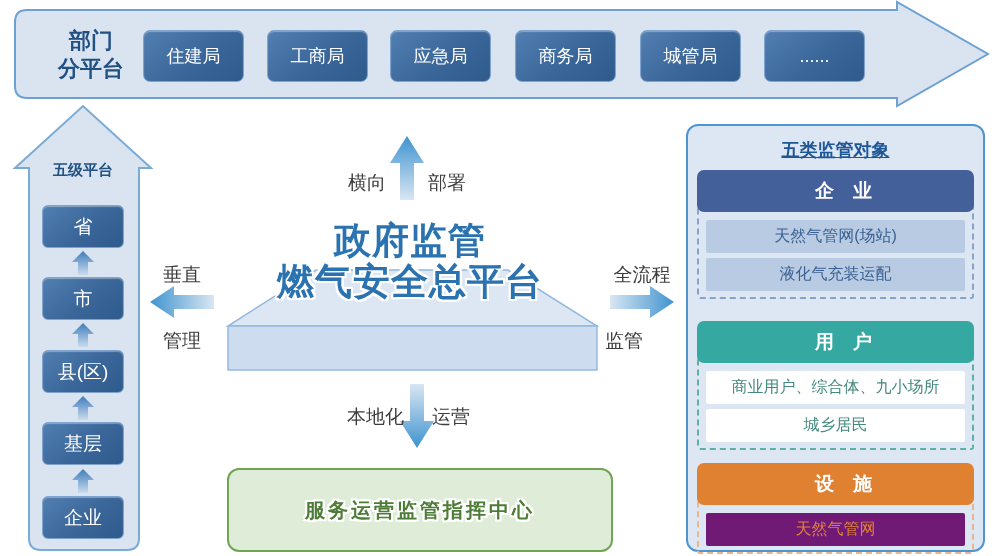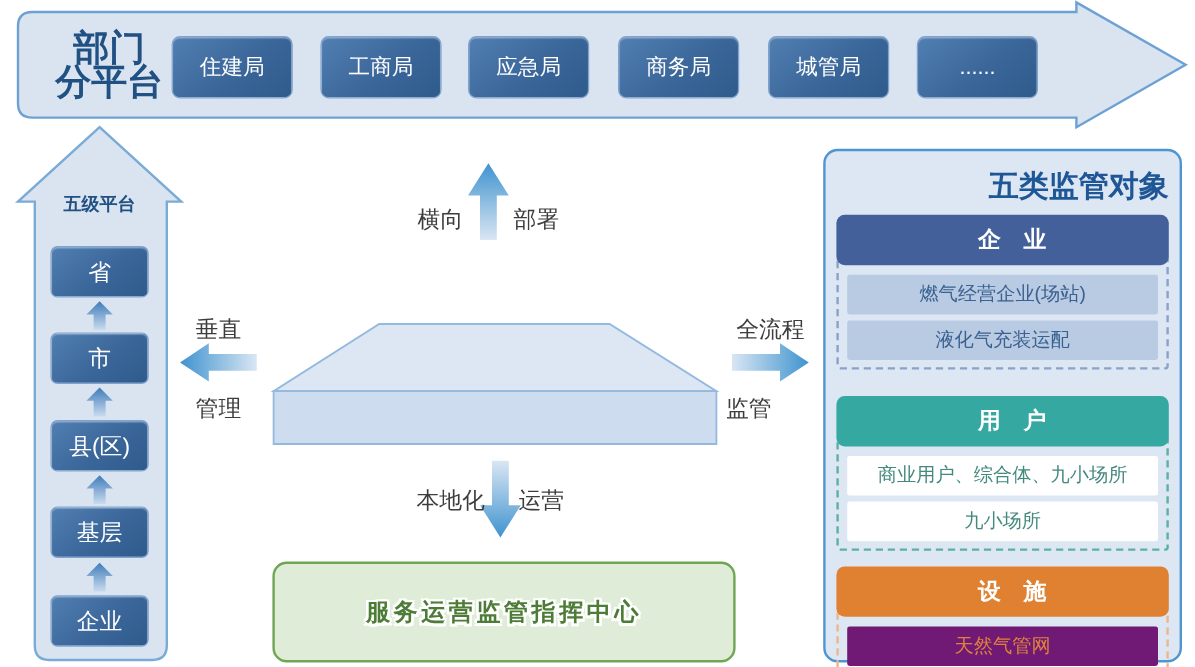--- a/index.html
+++ b/index.html
@@ -2,21 +2,21 @@
 <html><head>
 <meta charset="utf-8">
 <style>
   * { margin:0; padding:0; box-sizing:border-box; }
   html,body { width:996px; height:556px; background:#ffffff; font-family:"Liberation Sans","DejaVu Sans",sans-serif; }
   .stage { position:absolute; left:0; top:0; width:996px; height:556px; overflow:hidden; background:#fff; }
   svg { position:absolute; display:block; }
 
   
   .dept-label { position:absolute; left:36px; top:27px; width:110px; text-align:center;
-                font-size:30px; font-weight:bold; color:#215083; line-height:28px; }
+                font-size:22px; font-weight:bold; color:#215083; line-height:28px; }
   .dept-label span { display:block; }
   .dept-box { position:absolute; top:30px; width:101px; height:52px; border-radius:7px;
               background:linear-gradient(140deg,#527fb2 0%,#3a6699 55%,#2e5a8c 100%);
               border:1px solid #7fa3cd; box-shadow:inset 0 1px 1px rgba(255,255,255,.35);
               color:#fff; font-size:18px; display:flex; align-items:center; justify-content:center; }
   .db0{left:143px;} .db1{left:267px;} .db2{left:390px;} .db3{left:515px;} .db4{left:640px;} .db5{left:764px;}
 
   
   .five-title { position:absolute; left:13px; top:161px; width:140px; text-align:center;
                 font-size:15px; font-weight:bold; color:#215083; }
@@ -45,21 +45,21 @@
   .lbl-yy { left:432px; top:404px; width:64px; }
 
   .command-box { position:absolute; left:227px; top:468px; width:386px; height:84px;
                  background:#dfecd8; border:2px solid #70a653; border-radius:12px;
                  display:flex; align-items:center; justify-content:center; }
   .command-box span { font-size:20px; font-weight:bold; color:#4d7c36; letter-spacing:3px; }
 
   
   .panel { position:absolute; left:686px; top:124px; width:299px; height:428px;
            background:#dde6f3; border:2px solid #4e96d2; border-radius:12px; padding:6px 9px; }
-  .panel-title { text-align:right; font-size:25px; font-weight:bold; color:#1f5796; margin:6px 0 8px; }
+  .panel-title { text-align:center; font-size:18px; font-weight:bold; color:#1f5796; margin:6px 0 8px;text-decoration:underline; }
   .group-header { height:42px; border-radius:7px; display:flex; align-items:center; justify-content:center;
                   color:#fff; font-size:19px; font-weight:bold; position:relative; z-index:2;padding-left:16px; }
   .group-items  { position:relative; z-index:1; margin-top:-8px; border-radius:3px;
                   padding:14px 7px 6px; border:2px dashed #8aa2c8; }
   .group-item   { height:33px; margin-bottom:5px; border-radius:2px; display:flex;
                   align-items:center; justify-content:center; font-size:16px; }
   .group-item:last-child { margin-bottom:0; }
   .g-blue  .group-header { background:#44609a; }
   .g-blue  .group-item   { background:#b9cbe2; color:#3a6191; }
   .g-teal  { margin-top:22px; }
@@ -133,20 +133,24 @@
   <div class="level-box lv3">基层</div>
   <svg class="sm-arrow sa3" width="26" height="26" viewBox="0 0 26 26">
     <path d="M13 1 L24 12 L18 12 L18 25 L8 25 L8 12 L2 12 Z" fill="url(#gsm)"></path>
     </svg>
   <div class="level-box lv4">企业</div>
 
   <svg width="400" height="110" viewBox="0 0 400 110" style="left:210px;top:264px;">
     <path d="M106 6 L298 6 L387 62 L18 62 Z" fill="#dde7f3" stroke="#93b9df" stroke-width="1.5"></path>
     <path d="M18 62 L387 62 L387 106 L18 106 Z" fill="#cddcee" stroke="#93b9df" stroke-width="1.5"></path>
   </svg>
+  <div class="platform-title">
+    <span class="outline-white">政府监管</span>
+    <span class="outline-white">燃气安全总平台</span>
+  </div>
 
   <svg width="44" height="66" viewBox="0 0 44 66" style="left:385px;top:135px;">
     <path d="M22 1 L39 28 L29 28 L29 65 L15 65 L15 28 L5 28 Z" fill="url(#gup)"></path>
     </svg>
   <svg width="44" height="66" viewBox="0 0 44 66" style="left:395px;top:383px;">
     <path d="M15 1 L29 1 L29 38 L39 38 L22 65 L5 38 L15 38 Z" fill="url(#gdn)"></path>
     </svg>
   <svg width="68" height="36" viewBox="0 0 68 36" style="left:148px;top:284px;">
     <path d="M2 18 L26 2 L26 11 L66 11 L66 25 L26 25 L26 34 Z" fill="url(#glf)"></path>
     </svg>
@@ -166,30 +170,30 @@
   <div class="command-box">
     <span class="outline-white">服务运营监管指挥中心</span>
   </div>
 
   <div class="panel">
     <div class="panel-title">五类监管对象</div>
 
     <div class="group g-blue">
       <div class="group-header">企　业</div>
       <div class="group-items">
-        <div class="group-item">燃气经营企业(场站)</div>
+        <div class="group-item">天然气管网(场站)</div>
         <div class="group-item">液化气充装运配</div>
       </div>
     </div>
 
     <div class="group g-teal">
       <div class="group-header">用　户</div>
       <div class="group-items">
         <div class="group-item">商业用户、综合体、九小场所</div>
-        <div class="group-item">九小场所</div>
+        <div class="group-item">城乡居民</div>
       </div>
     </div>
 
     <div class="group g-orange">
       <div class="group-header">设　施</div>
       <div class="group-items">
         <div class="group-item">天然气管网</div>
       </div>
     </div>
   </div>

